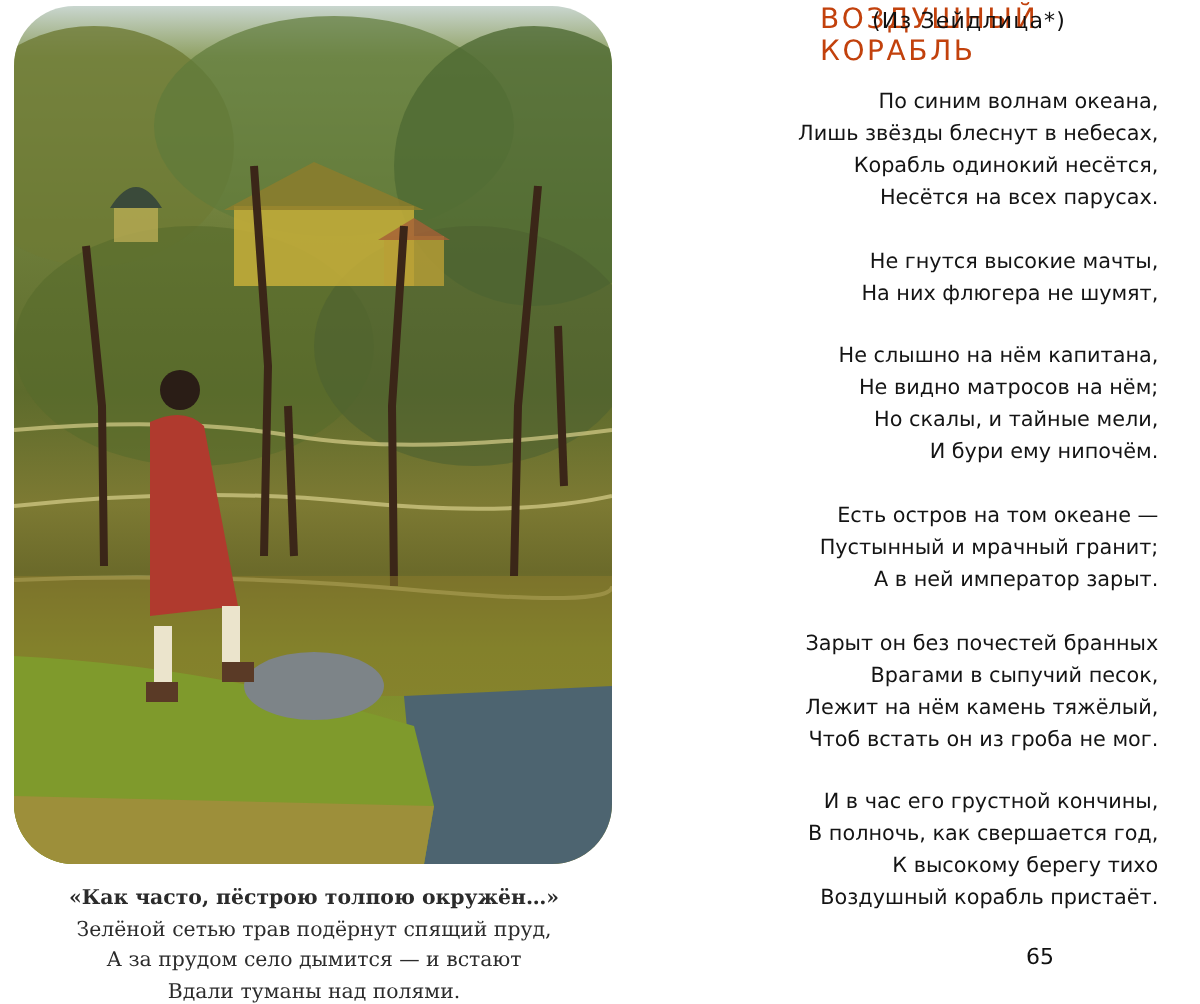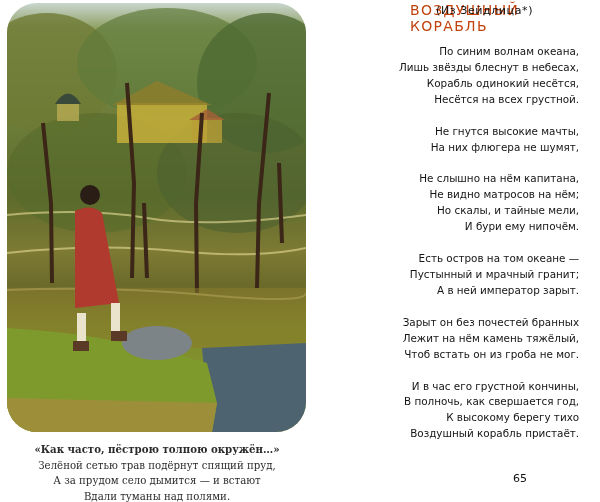--- a/index.html
+++ b/index.html
@@ -92,39 +92,40 @@
 </div>
 
 <div class="right-page">
   <div class="poem-title">ВОЗДУШНЫЙ КОРАБЛЬ</div>
   <div class="poem-subtitle">(Из Зейдлица*)</div>
   <div class="stanzas">
     <div class="stanza">
       <div class="line">По синим волнам океана,</div>
       <div class="line">Лишь звёзды блеснут в небесах,</div>
       <div class="line">Корабль одинокий несётся,</div>
-      <div class="line">Несётся на всех грустной.</div>
+      <div class="line">Несётся на всех парусах.</div>
     </div>
     <div class="stanza">
       <div class="line">Не гнутся высокие мачты,</div>
       <div class="line">На них флюгера не шумят,</div>
     </div>
     <div class="stanza">
       <div class="line">Не слышно на нём капитана,</div>
       <div class="line">Не видно матросов на нём;</div>
       <div class="line">Но скалы, и тайные мели,</div>
       <div class="line">И бури ему нипочём.</div>
     </div>
     <div class="stanza">
       <div class="line">Есть остров на том океане —</div>
       <div class="line">Пустынный и мрачный гранит;</div>
       <div class="line">А в ней император зарыт.</div>
     </div>
     <div class="stanza">
       <div class="line">Зарыт он без почестей бранных</div>
+      <div class="line">Врагами в сыпучий песок,</div>
       <div class="line">Лежит на нём камень тяжёлый,</div>
       <div class="line">Чтоб встать он из гроба не мог.</div>
     </div>
     <div class="stanza">
       <div class="line">И в час его грустной кончины,</div>
       <div class="line">В полночь, как свершается год,</div>
       <div class="line">К высокому берегу тихо</div>
       <div class="line">Воздушный корабль пристаёт.</div>
     </div>
   </div>

